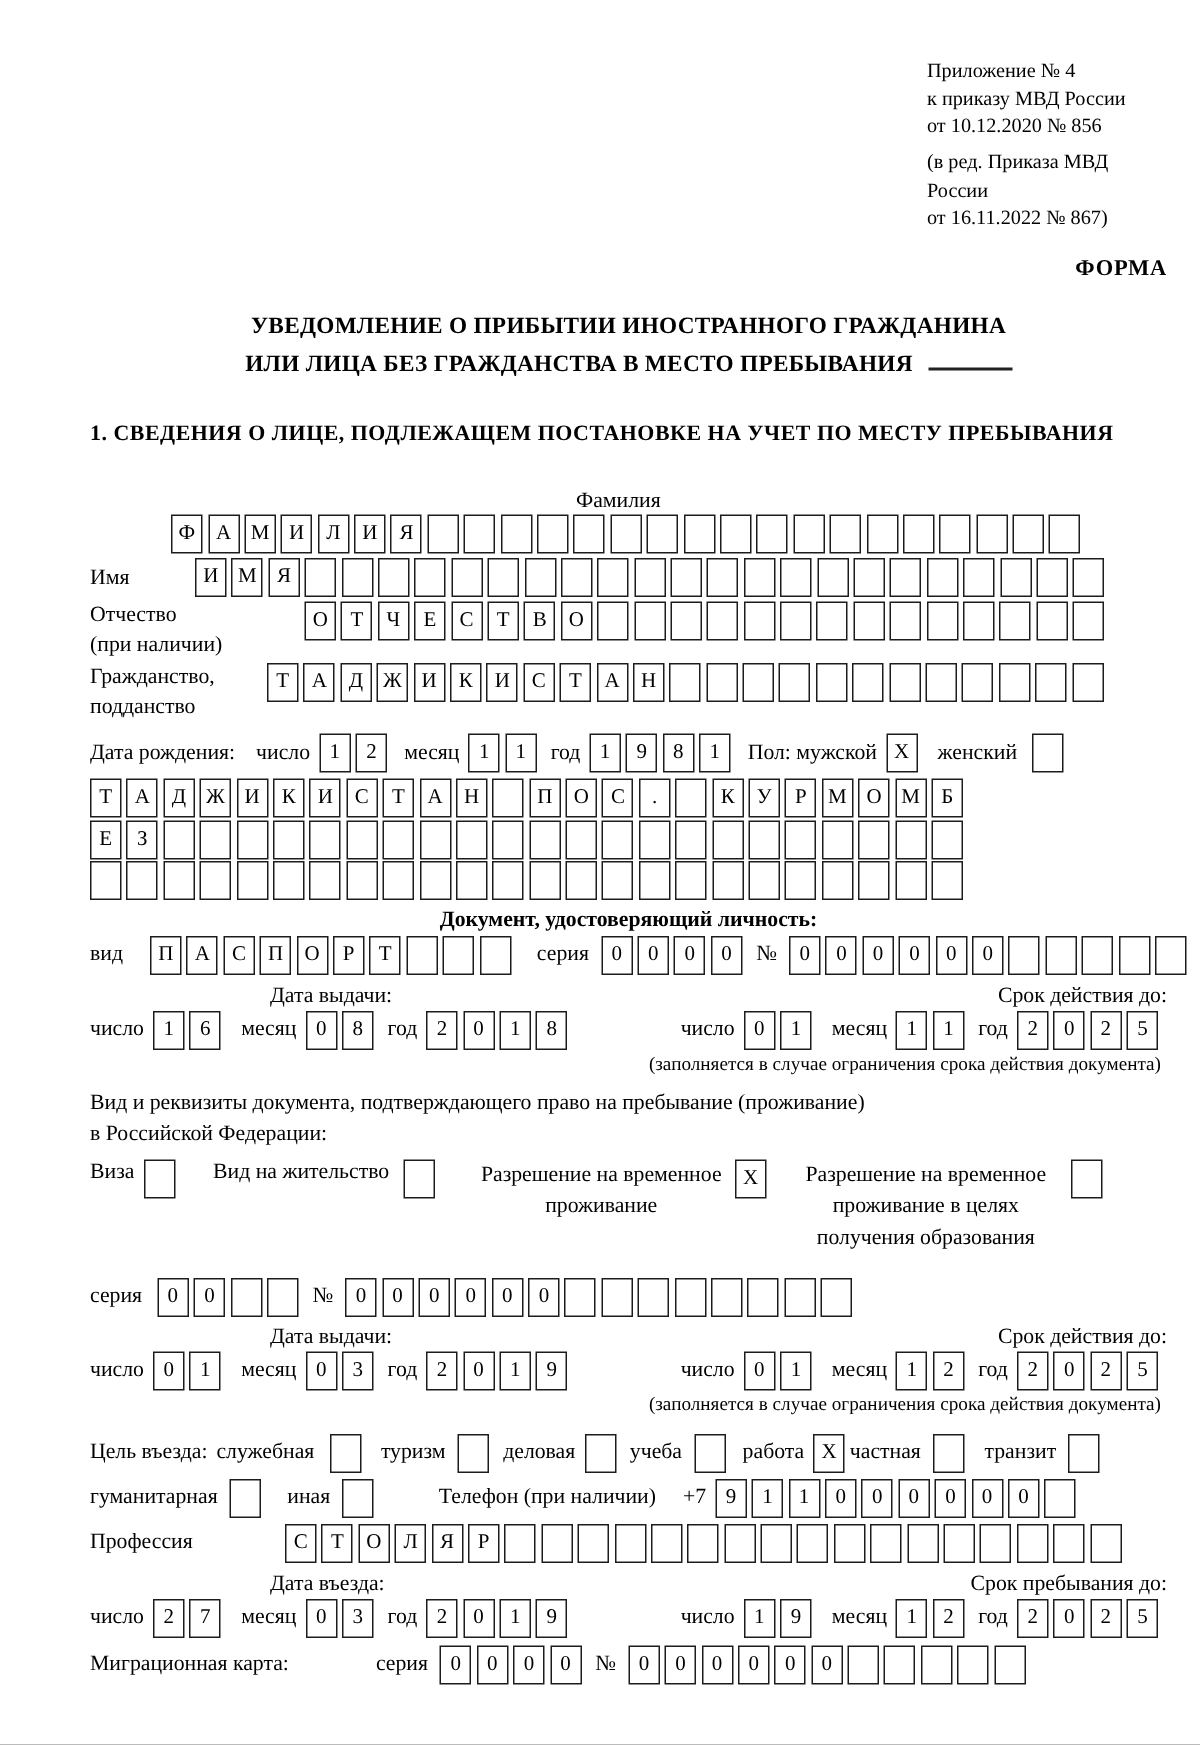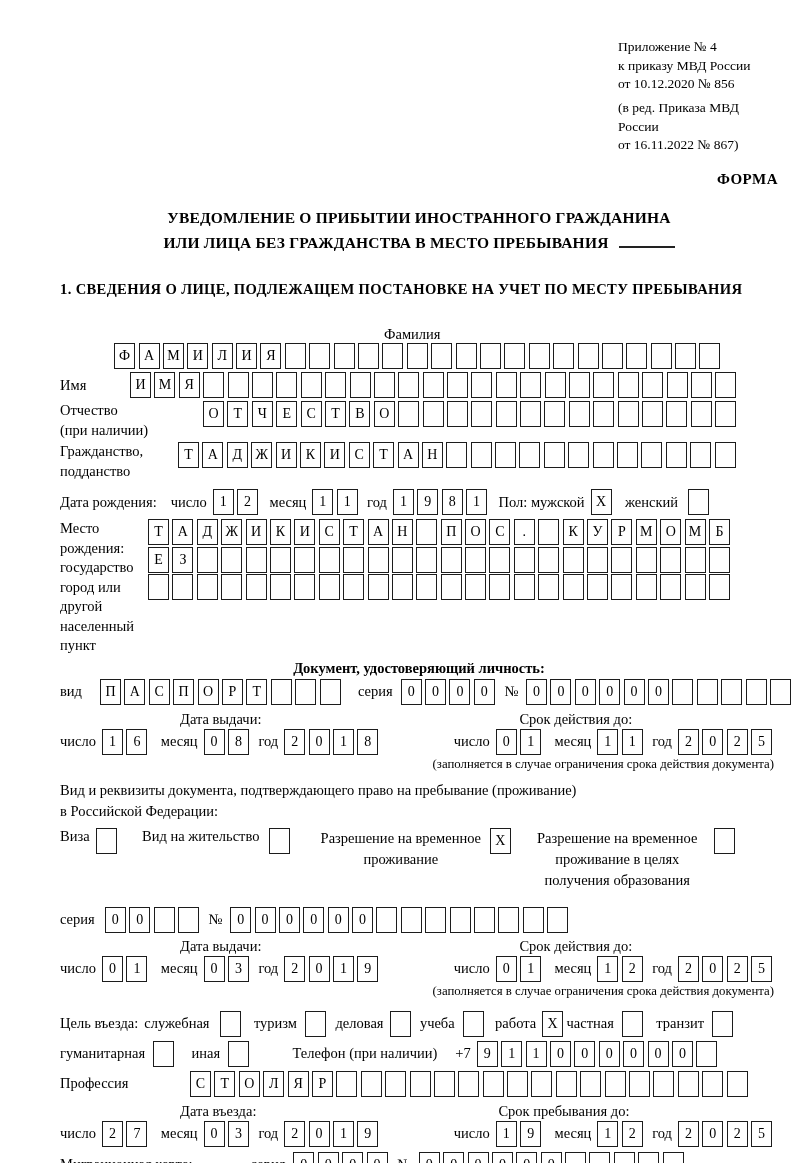--- a/index.html
+++ b/index.html
@@ -28,21 +28,21 @@
   .row { display:flex; align-items:center; }
   .rowtop { display:flex; align-items:flex-start; }
   .lbl { flex:none; }
   .lblcol { flex:none; line-height:19.5px; }
   .w70 { width:70px; } .w143 { width:143px; } .w118 { width:118px; }
   .w88 { width:88px; } .w130 { width:130px; }
   .boxstack .cells { margin-bottom:1.2px; }
   .ml6{margin-left:6px;} .ml8{margin-left:8px;} .ml10{margin-left:10px;} .ml14{margin-left:14px;}
   .ml18{margin-left:18px;} .ml22{margin-left:22px;} .ml26{margin-left:26px;} .ml40{margin-left:40px;}
   .dochead { text-align:center; font-weight:bold; font-size:14.5px; margin-top:4px; }
-  .dateheads { display:flex; margin-top:6px; }
+  .dateheads { display:flex; margin-top:6px;justify-content:space-between; }
   .dh1 { margin-left:120px; }
   .dh2 { margin-left:258px; }
   .dh2b { margin-left:242px; }
   .footnote { text-align:right; font-size:12.8px; margin-top:2px; margin-right:4px; }
   .dgroup { display:flex; align-items:center; }
   .permits { margin-top:8px; }
   .multi { flex:none; text-align:center; line-height:21px; }
   .w160 { width:162px; } .w175 { width:178px; }
   .mt1{margin-top:1px;} .mt2{margin-top:2px;} .mt3{margin-top:3px;} .mt4{margin-top:4px;}
   .mt5{margin-top:5px;} .mt6{margin-top:6px;} .mt8{margin-top:8px;} .mt10{margin-top:10px;}
@@ -218,26 +218,20 @@
     <span class="cells ml6">
         <span class="cell">X</span>
       </span>
     <span class="lbl ml10">женский</span>
     <span class="cells ml10">
         <span class="cell">&nbsp;</span>
       </span>
   </div>
 
   <div class="rowtop mt4">
-    <span class="lblcol w88">
-      <div>Место рождения:</div>
-      <div>государство</div>
-      <div>город или другой</div>
-      <div>населенный пункт</div>
-    </span>
     <span class="boxstack">
       <span class="cells">
           <span class="cell">Т</span>
           <span class="cell">А</span>
           <span class="cell">Д</span>
           <span class="cell">Ж</span>
           <span class="cell">И</span>
           <span class="cell">К</span>
           <span class="cell">И</span>
           <span class="cell">С</span>

